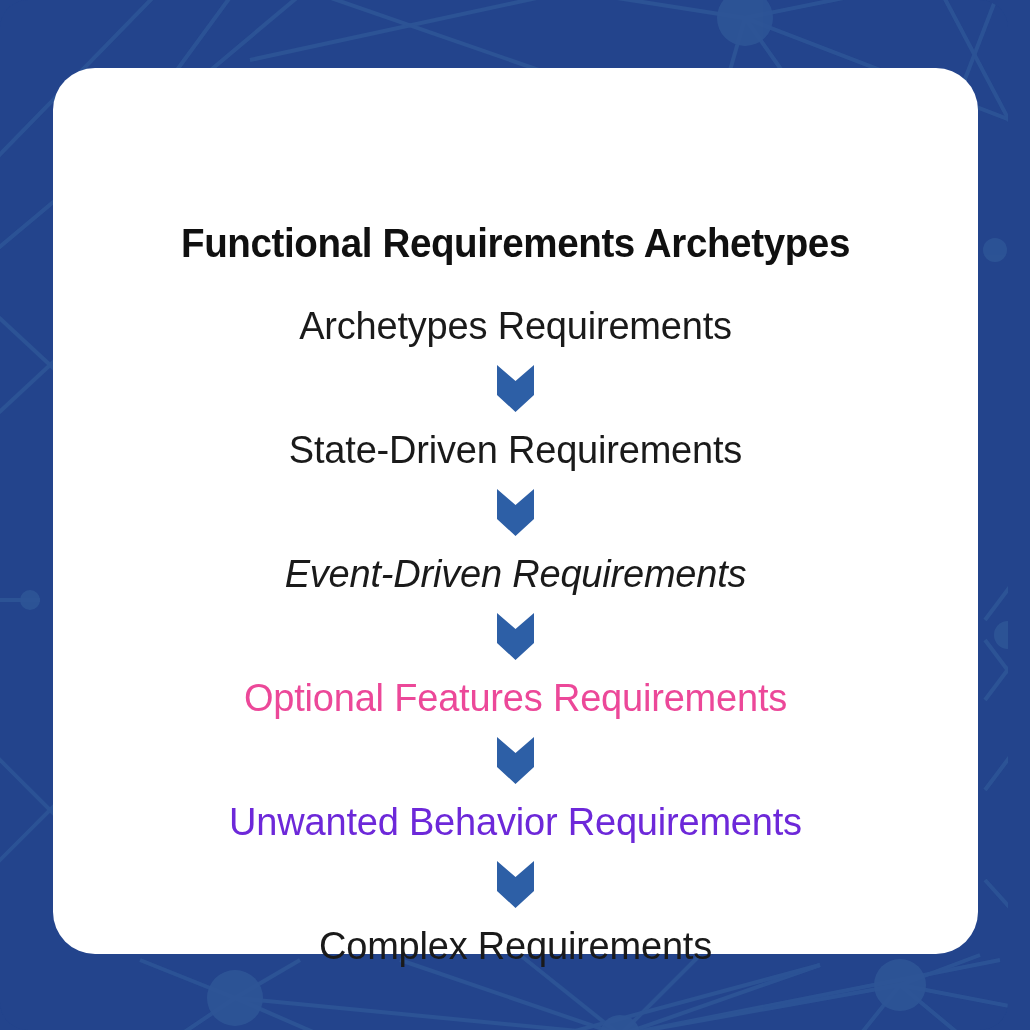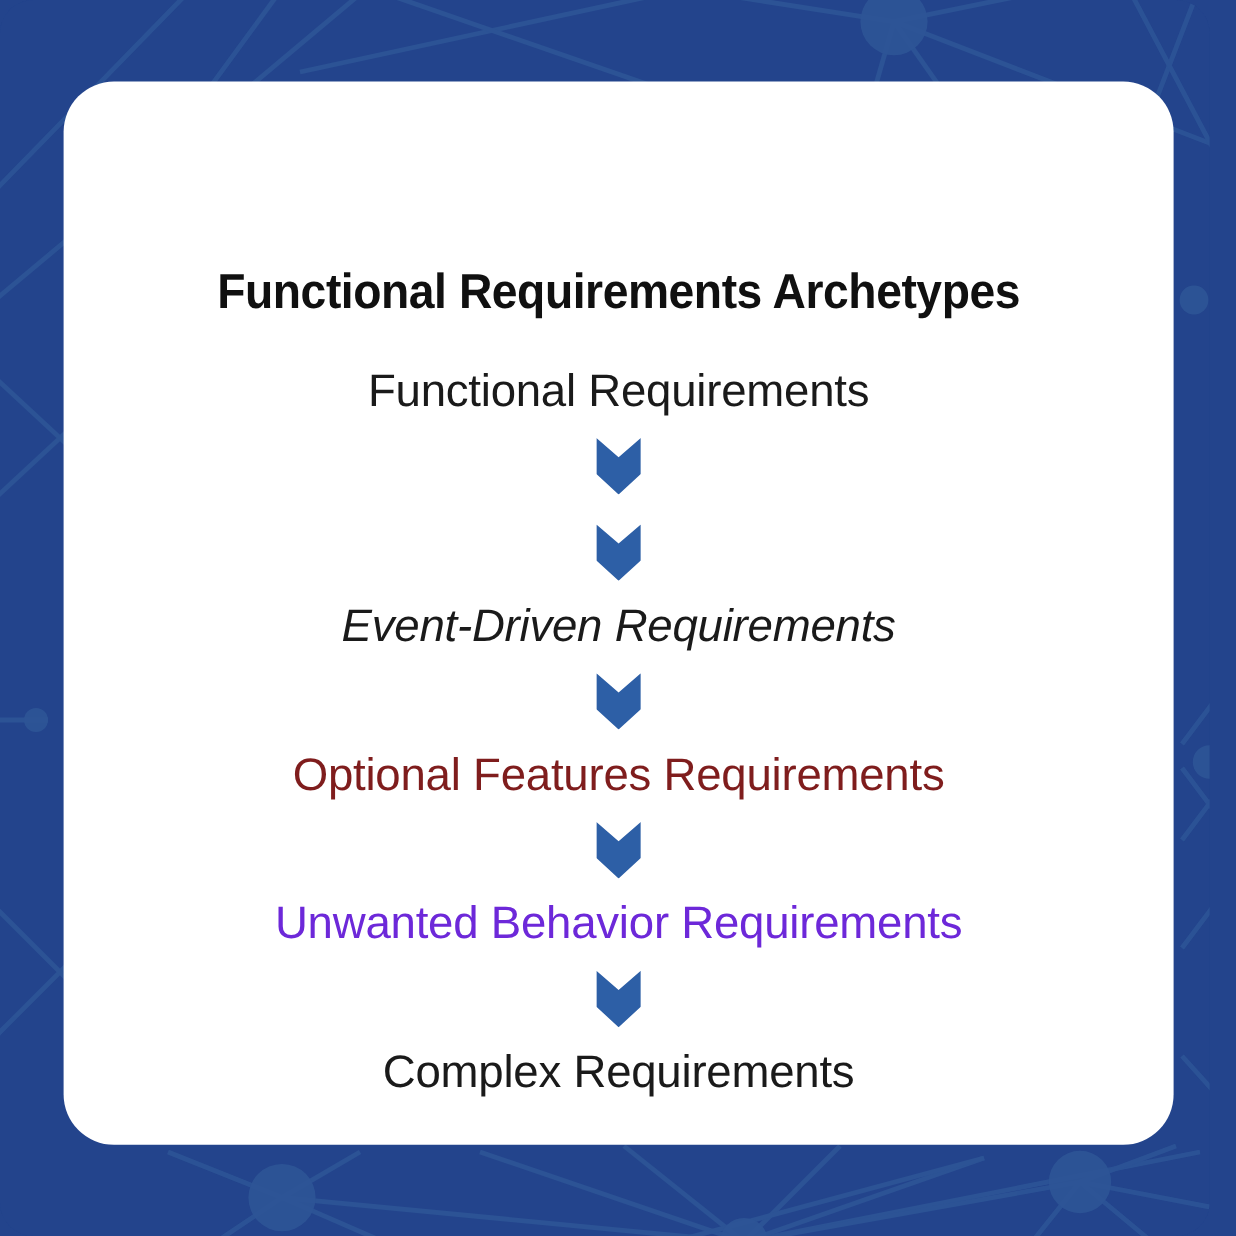--- a/index.html
+++ b/index.html
@@ -176,47 +176,50 @@
   </svg>
 
   <div id="card" style="background: rgb(255, 255, 255);">
     <div id="card-inner">
 
       <h1 id="page-title" style="color: rgb(16, 16, 16);">Functional Requirements Archetypes</h1>
 
       <div id="flow">
 
         <div class="flow-step" style="color: rgb(26, 26, 26);">
-          <span>Functional Requirements</span>
-        </div>
-
-        <span class="flow-arrow">
-          <svg viewBox="0 0 37 47" aria-hidden="true">
-            <path d="M0 0 L18.5 16 L37 0 L37 30 L18.5 47 L0 30 Z" fill="#2d5fa6"></path>
-          </svg>
-        </span>
-
+          <span>Archetypes Requirements</span>
+        </div>
+
+        <span class="flow-arrow">
+          <svg viewBox="0 0 37 47" aria-hidden="true">
+            <path d="M0 0 L18.5 16 L37 0 L37 30 L18.5 47 L0 30 Z" fill="#2d5fa6"></path>
+          </svg>
+        </span>
+
+        <div class="flow-step" style="color: rgb(26, 26, 26);">
+          <span>State-Driven Requirements</span>
+        </div>
 
         <span class="flow-arrow">
           <svg viewBox="0 0 37 47" aria-hidden="true">
             <path d="M0 0 L18.5 16 L37 0 L37 30 L18.5 47 L0 30 Z" fill="#2d5fa6"></path>
           </svg>
         </span>
 
         <div class="flow-step" style="color: rgb(26, 26, 26); font-style: italic;">
           <span>Event-Driven Requirements</span>
         </div>
 
         <span class="flow-arrow">
           <svg viewBox="0 0 37 47" aria-hidden="true">
             <path d="M0 0 L18.5 16 L37 0 L37 30 L18.5 47 L0 30 Z" fill="#2d5fa6"></path>
           </svg>
         </span>
 
-        <div class="flow-step" style="color: #7f1d1d;">
+        <div class="flow-step" style="color: #ec4899;">
           <span>Optional Features Requirements</span>
         </div>
 
         <span class="flow-arrow">
           <svg viewBox="0 0 37 47" aria-hidden="true">
             <path d="M0 0 L18.5 16 L37 0 L37 30 L18.5 47 L0 30 Z" fill="#2d5fa6"></path>
           </svg>
         </span>
 
         <div class="flow-step" style="color: #6d28d9;">

